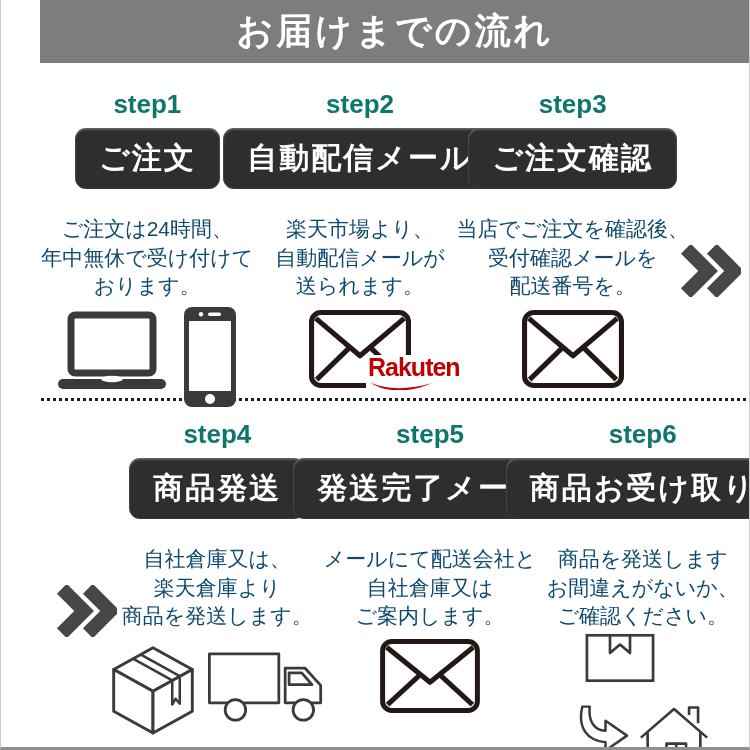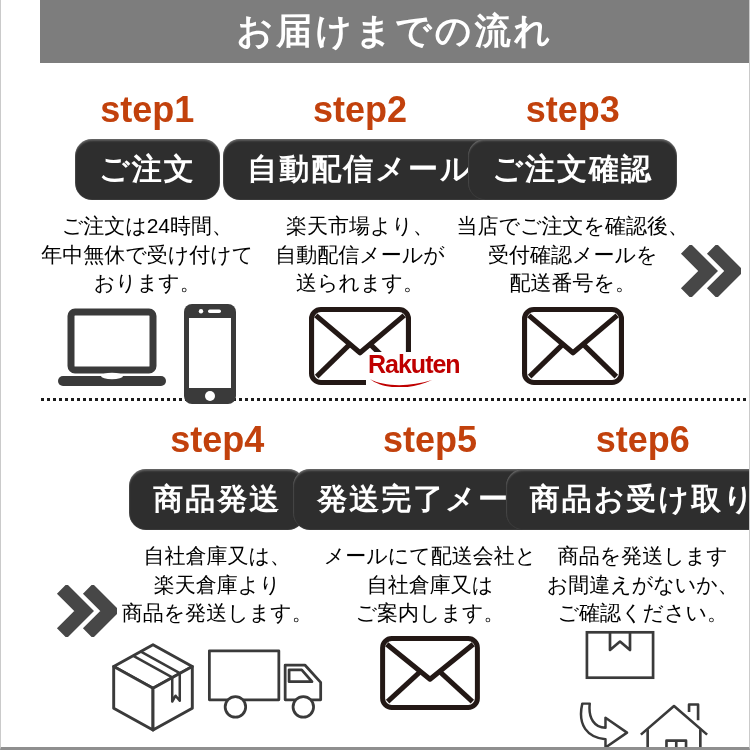--- a/index.html
+++ b/index.html
@@ -16,28 +16,28 @@
   }
   .header h1 { margin:0; color:#fff; font-size:36px; font-weight:bold; letter-spacing:3px; }
 
   .row { position:relative; display:flex; }
   .row-1 { height:335px; padding-right:70px; }
   .row-2 { height:346px; padding-left:70px; }
 
   .divider { height:3px; margin:0; background:repeating-linear-gradient(90deg,#1c1c1c 0 3px,transparent 3px 6px); }
 
   .step { flex:1 1 0; min-width:0; display:flex; flex-direction:column; align-items:center; text-align:center; }
-  .step-label { color:#c2410c; font-size:36px; font-weight:bold; margin-top:26px; }
+  .step-label { color:#0f766e; font-size:26px; font-weight:bold; margin-top:26px; }
   .row-2 .step-label { margin-top:18px; }
   .pill {
     margin-top:8px; background:#2e2e2e; color:#fff; font-size:30px; font-weight:bold;
-    padding:10px 24px; border-radius:17px; letter-spacing:2px; white-space:nowrap;
+    padding:10px 24px; border-radius:11px; letter-spacing:2px; white-space:nowrap;
     box-shadow:inset 0 2px 2px rgba(255,255,255,.22), inset 0 0 0 1px rgba(255,255,255,.06);
   }
-  .desc { margin-top:12px; font-size:21px; color:#000000; line-height:1.36; height:90px; white-space:nowrap; }
+  .desc { margin-top:26px; font-size:21px; color:#0c4a6e; line-height:1.36; height:90px; white-space:nowrap; }
   .icons { margin-top:4px; position:relative; display:flex; align-items:center; justify-content:center; gap:14px; }
 
   .chevron { position:absolute; }
   .chevron-right { right:8px; top:182px; }
   .chevron-left  { left:14px;  top:184px; }
 
   .rakuten {
     position:absolute; left:calc(50% + 6px); top:46px; background:#fff; padding:0 2px;
     display:flex; flex-direction:column; align-items:flex-start; line-height:1;
   }

